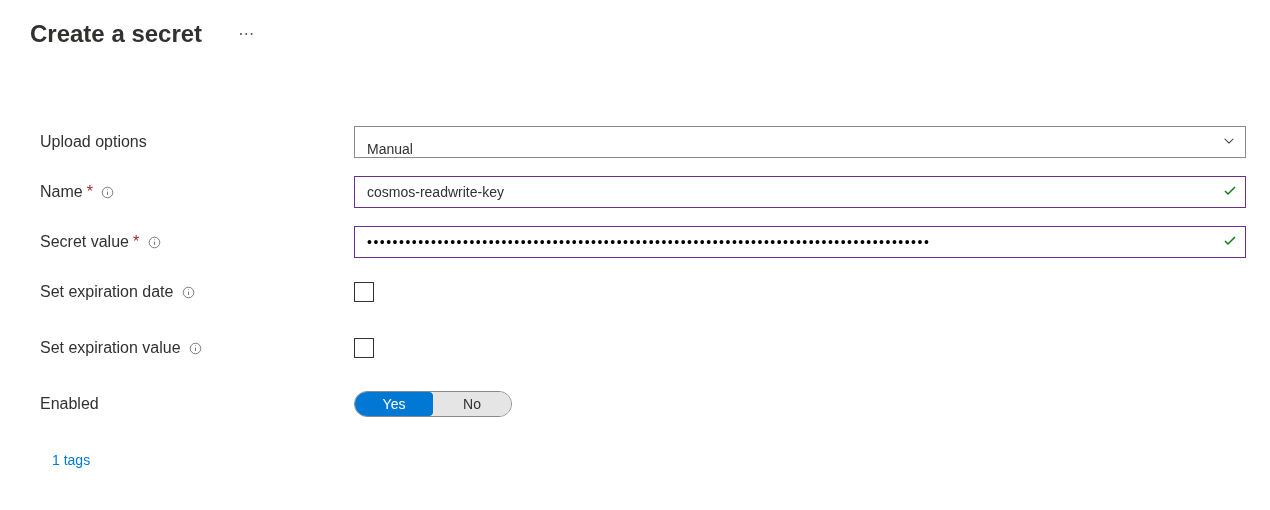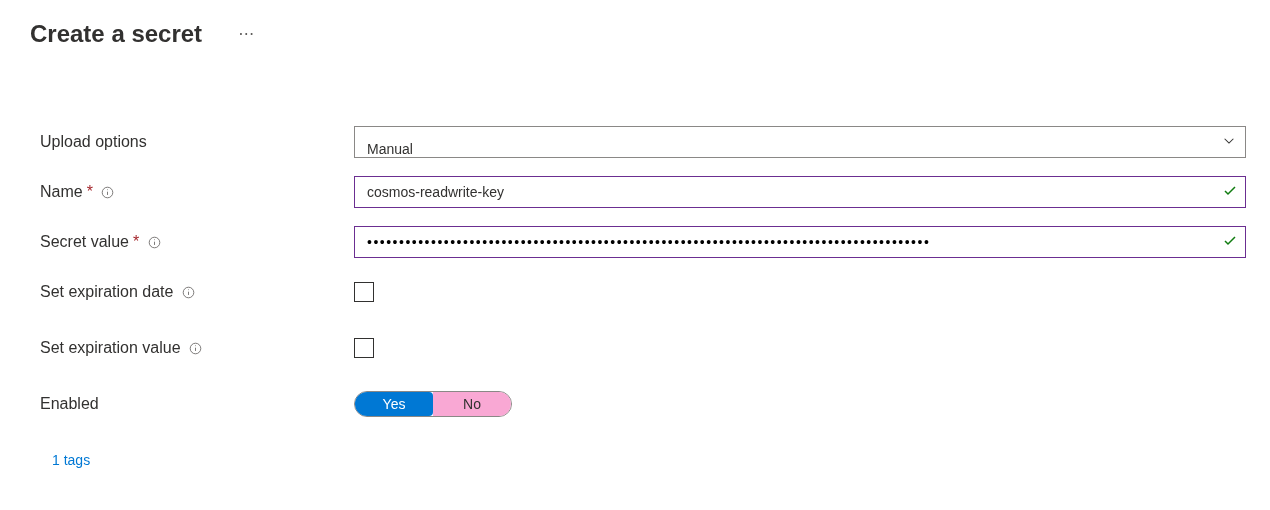--- a/index.html
+++ b/index.html
@@ -123,21 +123,21 @@
     height: 26px;
   }
   .toggle-option {
     display: inline-flex;
     align-items: center;
     justify-content: center;
     min-width: 78px;
     height: 100%;
     font-size: 14px;
     cursor: pointer;
-    background: #f9a8d4;
+    background: #e5e5e5;
     color: #323130;
     border: none;
     padding: 0 12px;
   }
   .toggle-option.selected {
     background: #0078d4;
     color: #ffffff;
     border-radius: 4px;
   }
   .tags-link {

